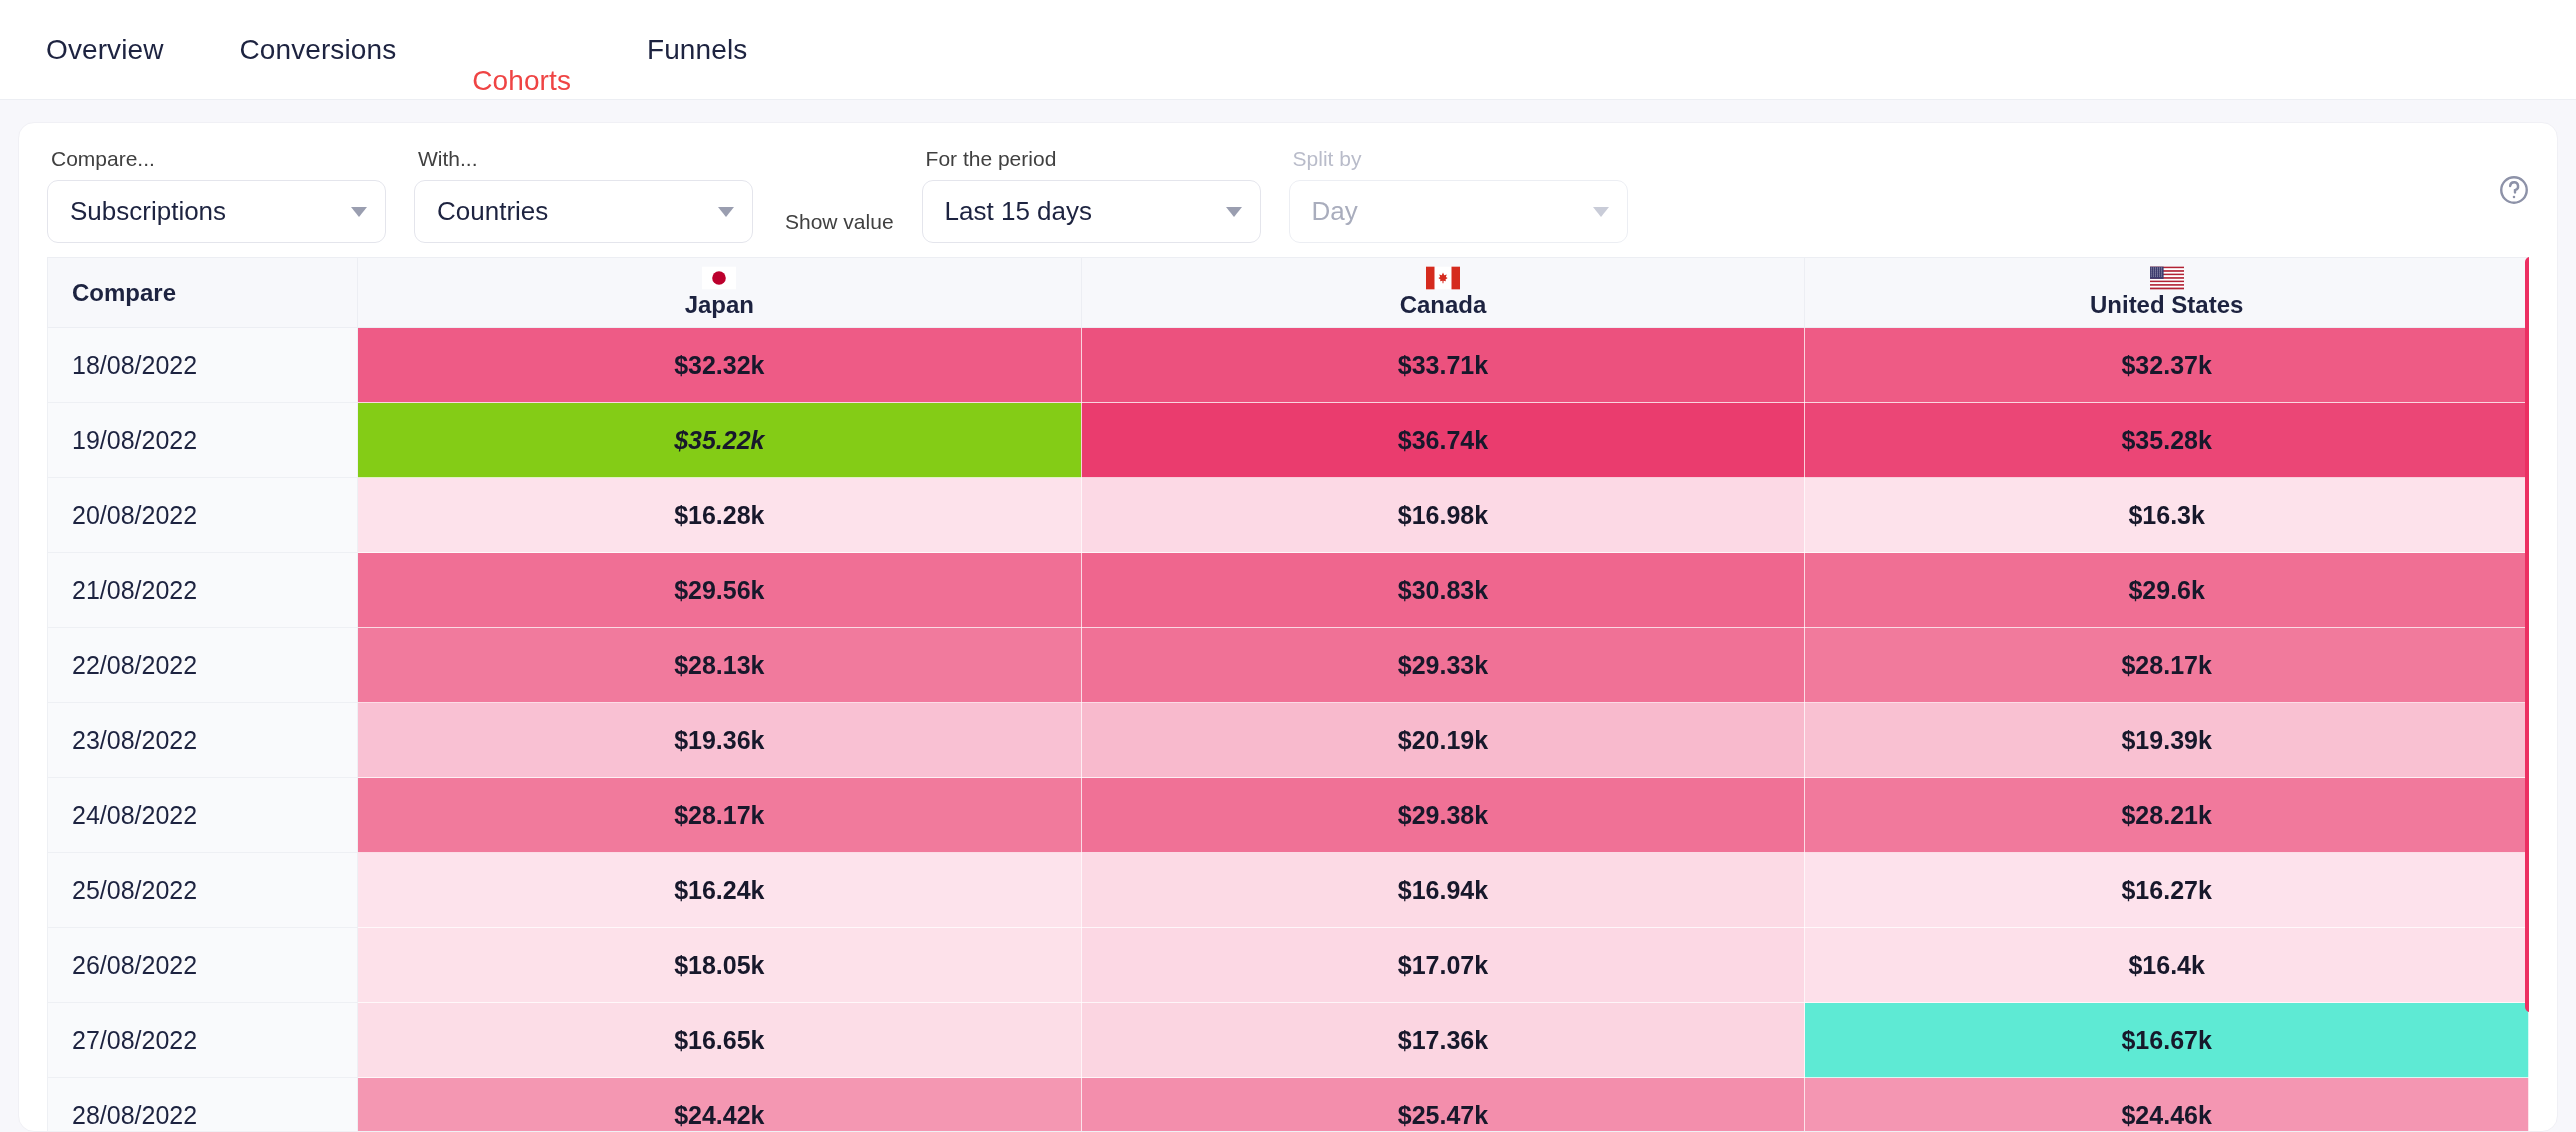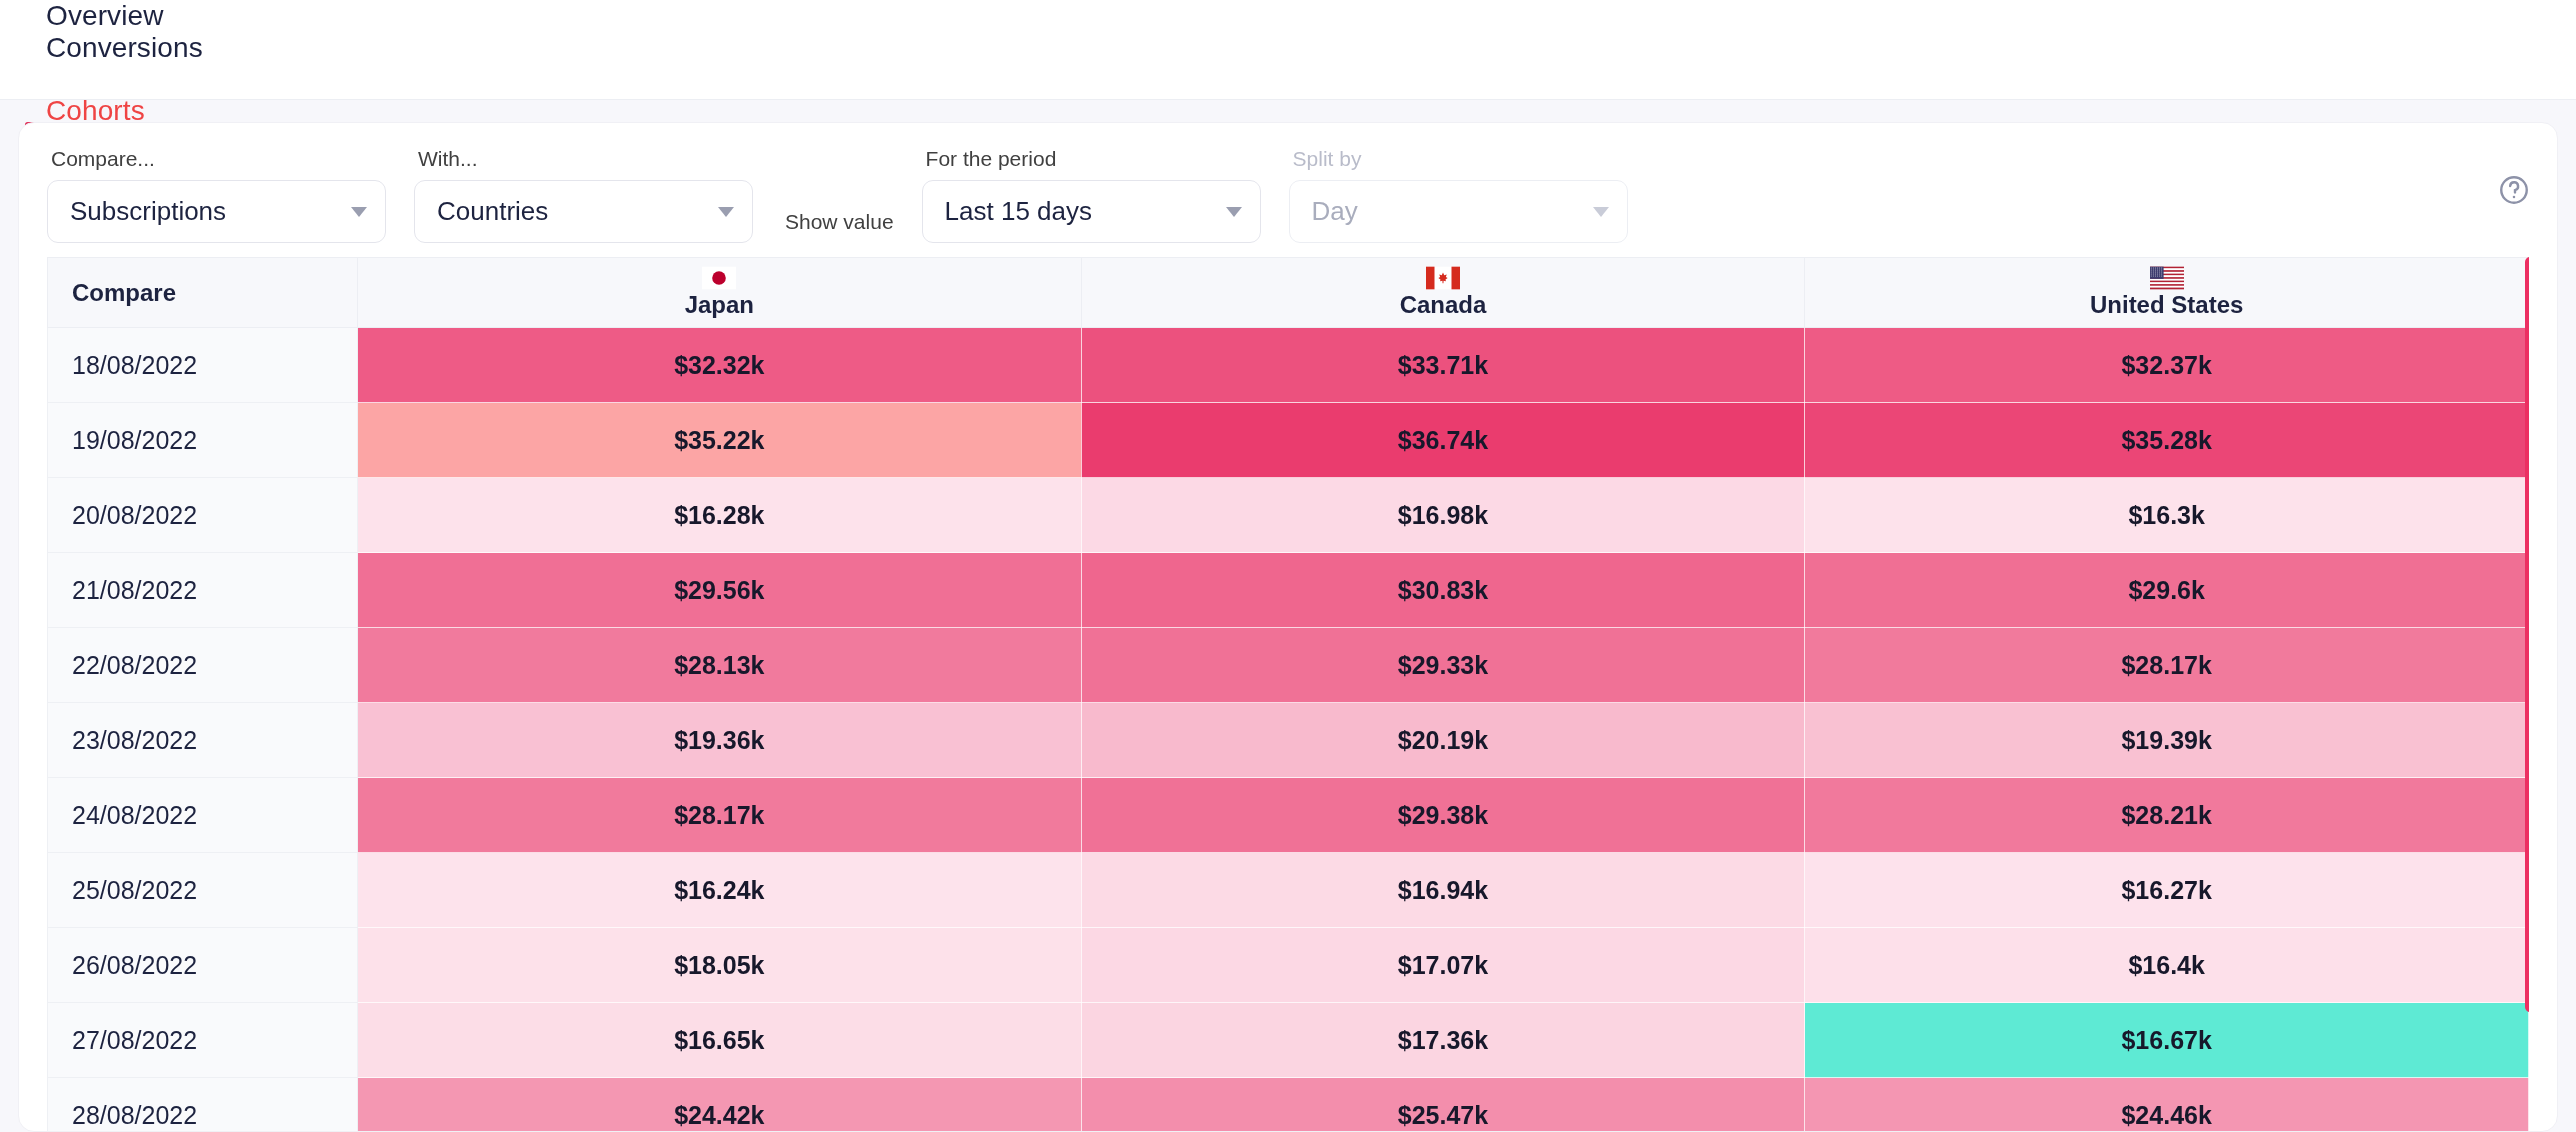--- a/index.html
+++ b/index.html
@@ -13,21 +13,20 @@
 
   
   .tabbar {
     position: relative;
     height: 100px;
     background: #ffffff;
     display: flex;
     align-items: flex-start;
     padding-left: 8px;
     border-bottom: 1px solid #eceef3;
-    flex-direction: column;
   }
   .tab {
     position: relative;
     height: 100px;
     display: flex;
     align-items: center;
     padding: 0 38px;
     font-size: 28px;
     color: #1d2340;
     letter-spacing: 0.1px;
@@ -331,21 +330,21 @@
         </thead>
         <tbody id="bodyrows">
             <tr>
               <td class="date-cell">18/08/2022</td>
               <td style="background: rgb(238, 91, 134);">$32.32k</td>
               <td style="background: rgb(236, 81, 126);">$33.71k</td>
               <td style="background: rgb(238, 91, 133);">$32.37k</td>
             </tr>
             <tr>
               <td class="date-cell">19/08/2022</td>
-              <td style="background: #fca5a5;">$35.22k</td>
+              <td style="background: #84cc16; font-style: italic;">$35.22k</td>
               <td style="background: rgb(234, 60, 110);">$36.74k</td>
               <td style="background: rgb(235, 70, 118);">$35.28k</td>
             </tr>
             <tr>
               <td class="date-cell">20/08/2022</td>
               <td style="background: rgb(253, 226, 235);">$16.28k</td>
               <td style="background: rgb(252, 217, 229);">$16.98k</td>
               <td style="background: rgb(253, 226, 235);">$16.3k</td>
             </tr>
             <tr>

